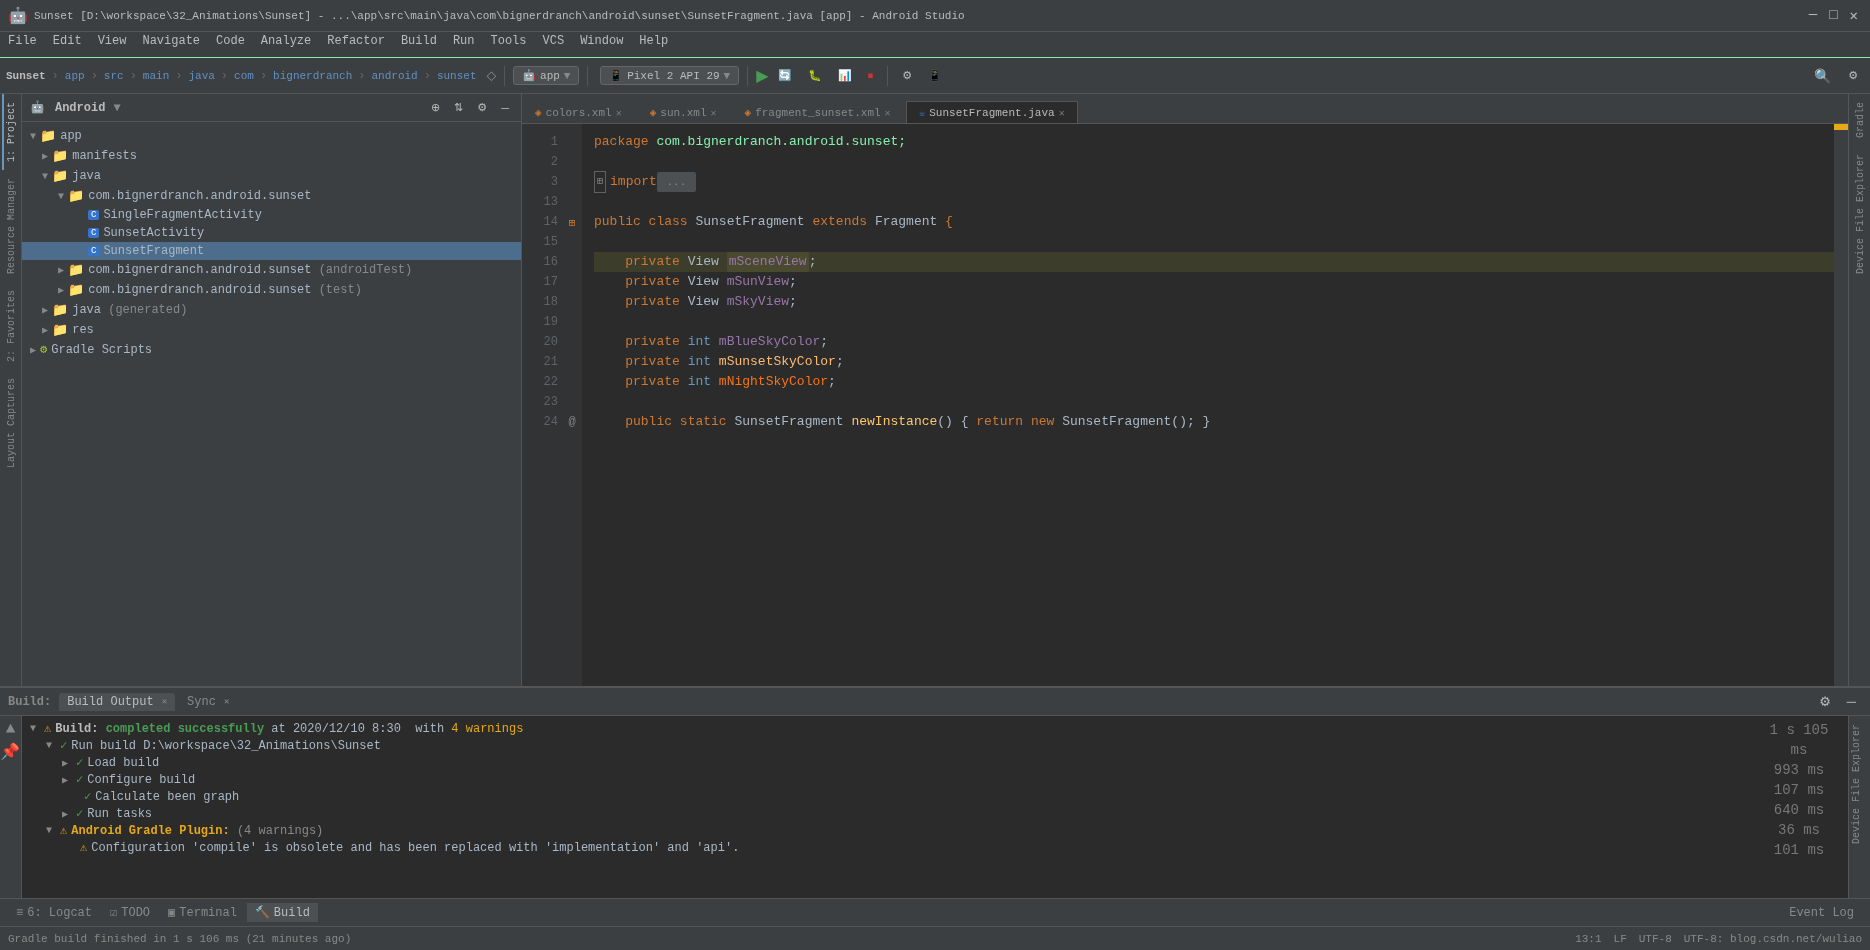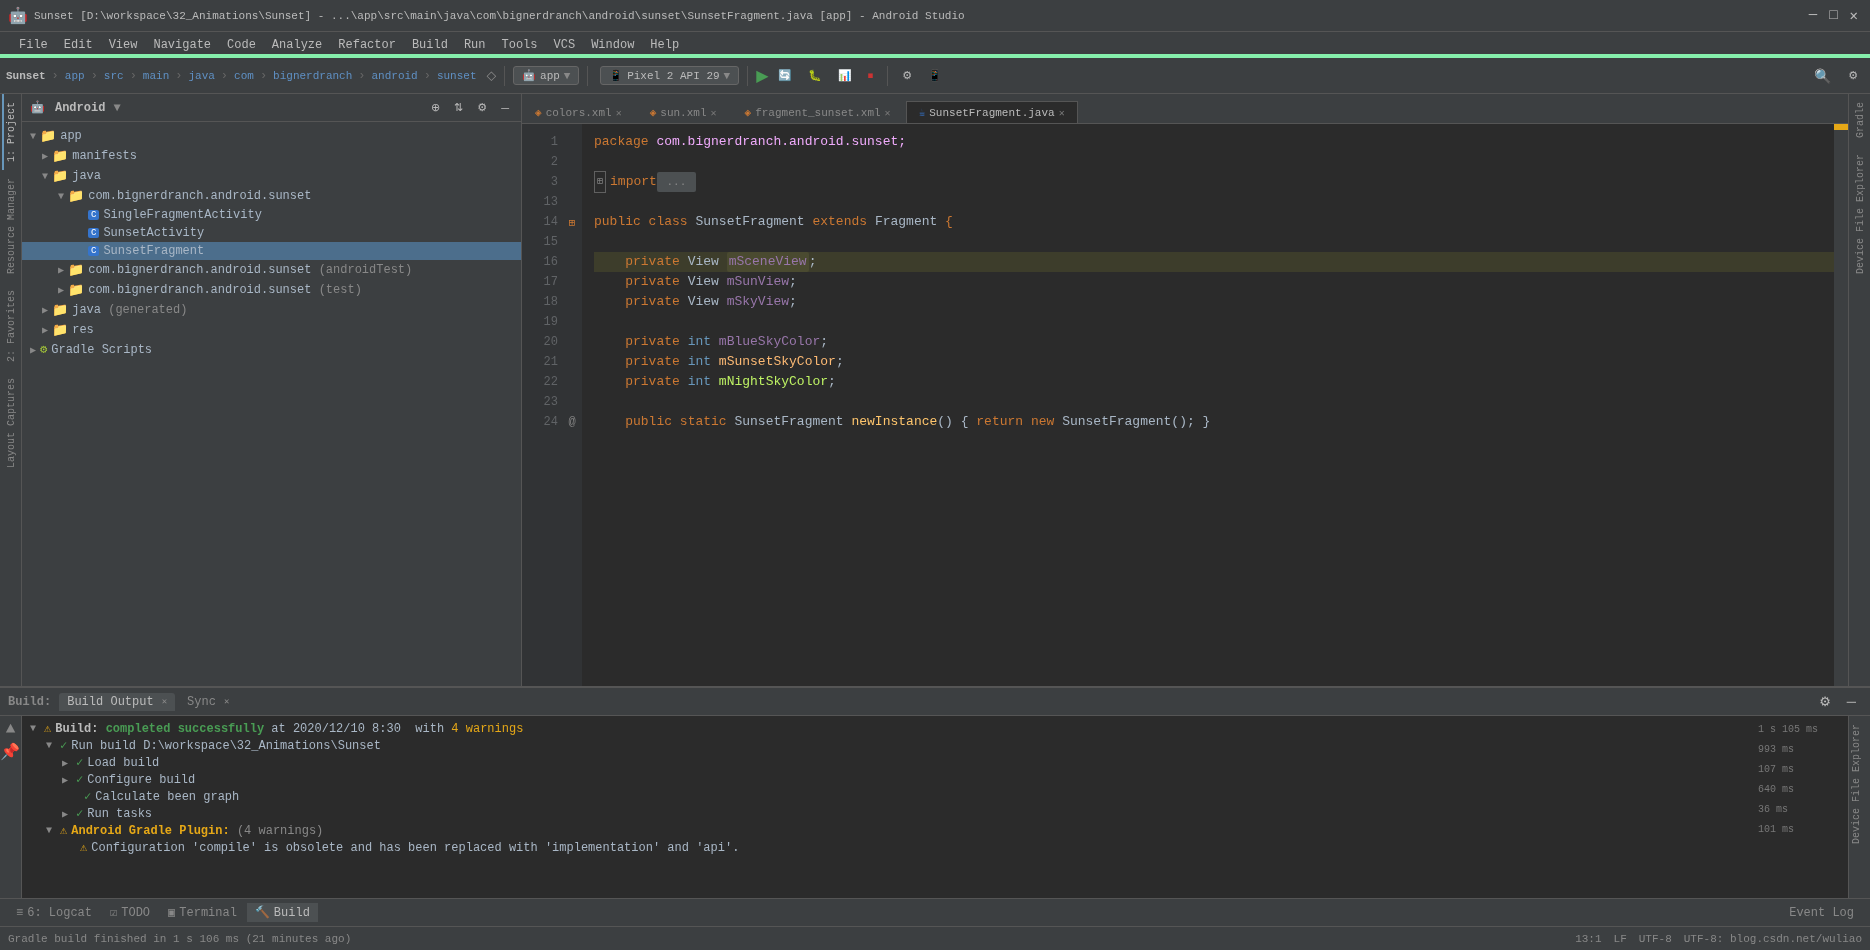--- a/index.html
+++ b/index.html
@@ -13,23 +13,23 @@
       align-items: center;
       padding: 0 8px;
       border-bottom: 1px solid #555;
     }
 
     
     #menu-bar {
       background: #3c3f41;
       height: 26px;
       display: flex;
-      align-items: flex-end;
-      padding: 0 11px;
-      border-bottom: 4px solid #86efac;
+      align-items: flex-start;
+      padding: 0 0;
+      border-bottom: 1px solid #86efac;
     }
     .menu-item { padding: 2px 8px; color: #bbb; cursor: pointer; font-size: 12px; }
 
     
     #toolbar {
       background: #3c3f41;
       height: 36px;
       display: flex;
       align-items: center;
       padding: 0 6px;
@@ -502,21 +502,21 @@
             <div class="gutter-line" style="height:20px;"></div>
             <div class="gutter-line" style="height:20px;"></div>
             <div class="gutter-line" style="height:20px; color:#808080;">@</div>
           </div>
         </div>
 
         <div id="code-content" style="flex:1; padding:8px 0 0 12px; font-size:13px; line-height:20px; overflow:auto; background:#2b2b2b;">
 
           <div class="code-line">
             <span class="kw">package</span>
-            <span style="color:#f0abfc;"> com.bignerdranch.android.sunset;</span>
+            <span style="color:#86efac;"> com.bignerdranch.android.sunset;</span>
           </div>
 
           <div class="code-line">&nbsp;</div>
 
           <div class="code-line">
             <span style="color:#808080; cursor:pointer; margin-right:4px; font-size:10px; border:1px solid #606060; padding:0 2px;">⊞</span>
             <span class="kw">import</span>
             <span class="import-fold"> ... </span>
           </div>
 
@@ -572,21 +572,21 @@
             <span class="kw">private </span>
             <span class="kw-blue">int </span>
             <span style="color:#fdba74;">mSunsetSkyColor</span>
             <span style="color:#a9b7c6;">;</span>
           </div>
 
           <div class="code-line">
             <span style="color:#a9b7c6;">&nbsp;&nbsp;&nbsp;&nbsp;</span>
             <span class="kw">private </span>
             <span class="kw-blue">int </span>
-            <span style="color:#bef264;">mNightSkyColor</span>
+            <span style="color:#f97316;">mNightSkyColor</span>
             <span style="color:#a9b7c6;">;</span>
           </div>
 
           <div class="code-line">&nbsp;</div>
 
           <div class="code-line">
             <span style="color:#a9b7c6;">&nbsp;&nbsp;&nbsp;&nbsp;</span>
             <span class="kw">public </span>
             <span class="kw">static </span>
             <span style="color:#a9b7c6;">SunsetFragment </span>
@@ -678,21 +678,21 @@
           <span class="build-label"><strong class="bold">Android Gradle Plugin:</strong> <span style="color:#888;">(4 warnings)</span></span>
         </div>
 
         <div class="build-line" style="padding-left:44px;">
           <span class="build-arrow" style="visibility:hidden;">▶</span>
           <span class="warn-icon">⚠</span>
           <span class="build-label">Configuration 'compile' is obsolete and has been replaced with 'implementation' and 'api'.</span>
         </div>
       </div>
 
-      <div id="build-right-times" style="width:90px; text-align:left; padding:4px 8px 0 0; color:#777; font-size:10px; line-height:20px; background:#2b2b2b;">
+      <div id="build-right-times" style="width:90px; text-align:center; padding:4px 8px 0 0; color:#777; font-size:14px; line-height:20px; background:#2b2b2b;">
         <div>1 s 105 ms</div>
         <div>993 ms</div>
         <div>107 ms</div>
         <div>640 ms</div>
         <div>36 ms</div>
         <div>101 ms</div>
         <div></div>
         <div></div>
       </div>
 

